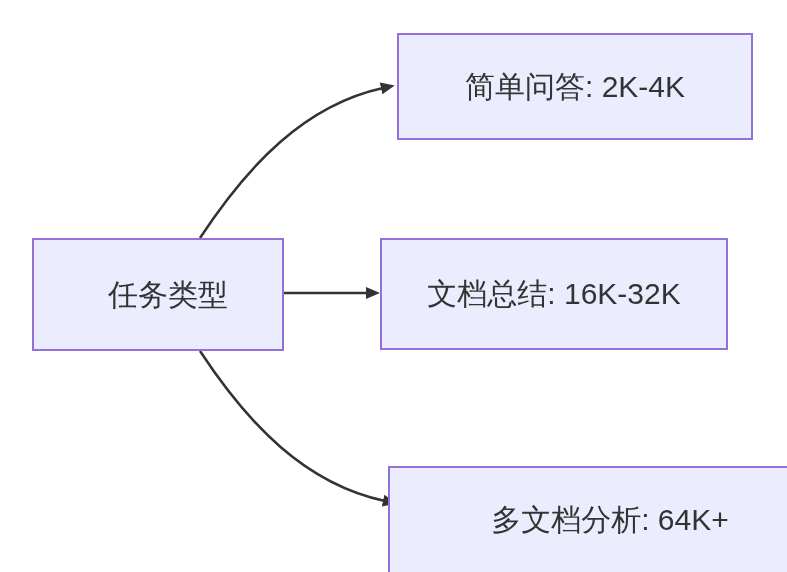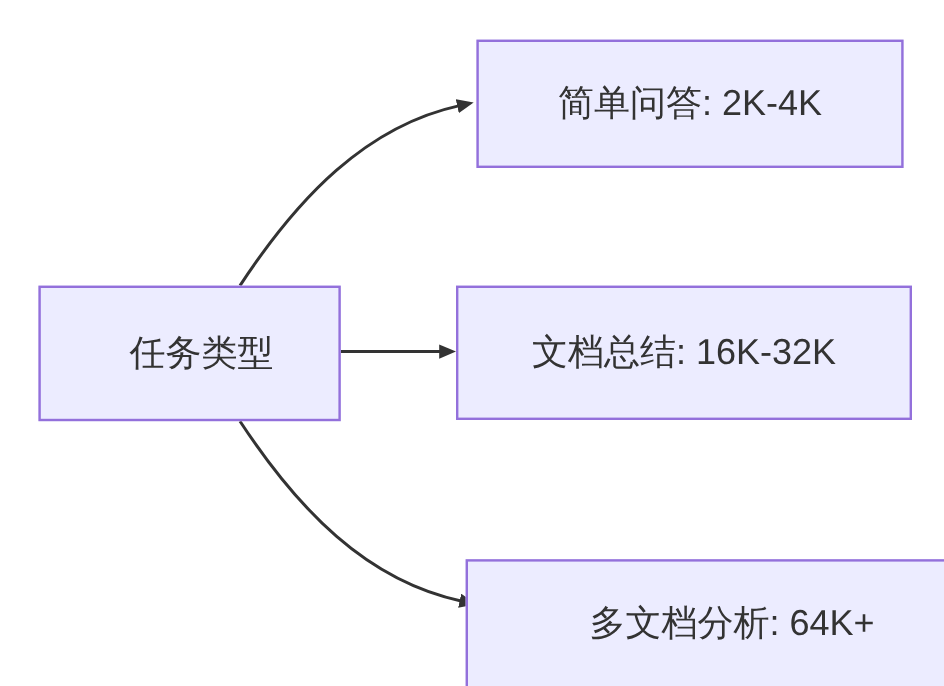--- a/index.html
+++ b/index.html
@@ -32,21 +32,21 @@
     display: flex;
     align-items: center;
     justify-content: center;
     font-size: 30px;
     line-height: 1.2;
     text-align: right;
     white-space: nowrap;
   }
   .node-root   { left: 32px;  top: 238px; width: 252px; height: 113px; padding-left: 20px; }
   .node-top    { left: 397px; top: 33px;  width: 356px; height: 107px; }
-  .node-middle { left: 380px; top: 238px; width: 380px; height: 112px; }
+  .node-middle { left: 380px; top: 238px; width: 348px; height: 112px; }
   .node-bottom { left: 388px; top: 466px; width: 444px; height: 108px; }
 </style>
 </head>
 <body>
 
 <div class="canvas">
 
   <svg class="edges-layer" viewBox="0 0 787 572" xmlns="http://www.w3.org/2000/svg">
     <defs>
       <marker id="arrowhead" markerUnits="userSpaceOnUse" markerWidth="14" markerHeight="12" refX="2" refY="6" orient="auto">

